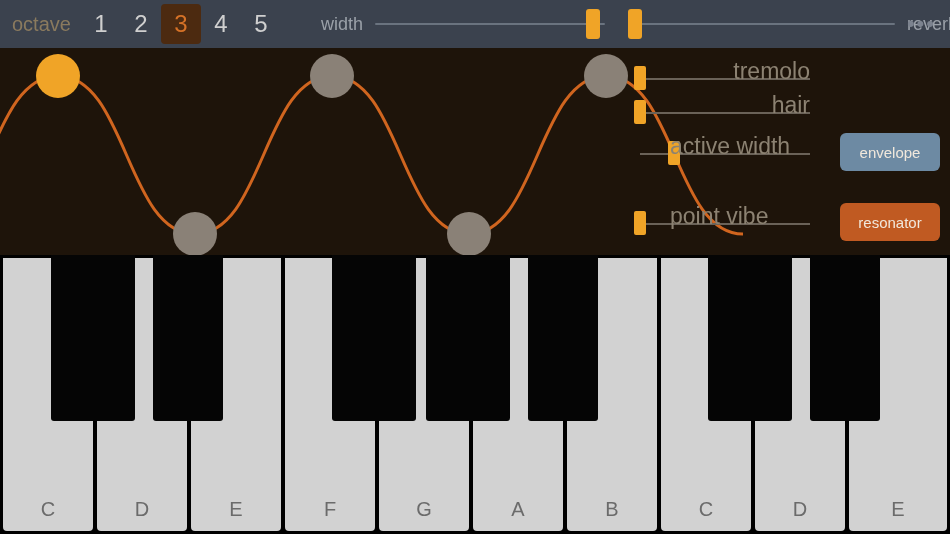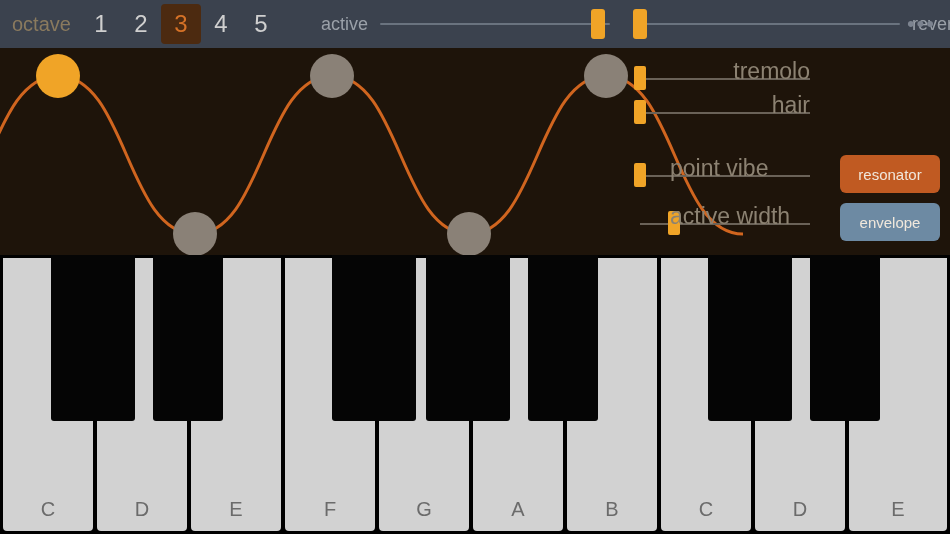--- a/index.html
+++ b/index.html
@@ -192,21 +192,21 @@
   <span class="octave-label">octave</span>
   <div id="octave-container" style="display:flex;">
       <div class="octave-btn">1</div>
       <div class="octave-btn">2</div>
       <div class="octave-btn active">3</div>
       <div class="octave-btn">4</div>
       <div class="octave-btn">5</div>
     </div>
 
   <div class="top-slider" style="margin-left:40px;">
-    <span class="top-slider-label">active</span>
+    <span class="top-slider-label">width</span>
     <div class="top-slider-track" id="vol-track" style="width: 230px;">
       <div class="slider-thumb" id="vol-thumb" style="left: 218.5px;"></div>
     </div>
   </div>
 
   <div class="top-slider">
     <div class="top-slider-track" id="rev-track" style="position: relative; width: 260px;">
       <div class="slider-thumb" id="rev-thumb" style="left: 0px;"></div>
     </div>
     <span class="top-slider-label" style="margin-left:12px;">reverb</span>
@@ -232,36 +232,36 @@
       <div class="mini-track"></div>
       <div class="mini-thumb" id="trem-thumb" style="left: 0px;"></div>
       <span class="mini-label" style="right:130px;">tremolo</span>
     </div>
     <div class="mini-slider">
       <div class="mini-track"></div>
       <div class="mini-thumb" id="hair-thumb" style="left: 0px;"></div>
       <span class="mini-label" style="right:130px;">hair</span>
     </div>
 
+    <div class="side-row">
+      <div class="mini-slider" style="width:170px;">
+        <div class="mini-track"></div>
+        <div class="mini-thumb" id="aw-thumb" style="left: 34px;"></div>
+        <span class="mini-label" style="left:30px;">active width</span>
+      </div>
+      <div class="side-btn btn-blue">envelope</div>
+    </div>
+
     <div class="side-row" style="margin-top:22px;">
       <div class="mini-slider" style="width:170px;">
         <div class="mini-track"></div>
         <div class="mini-thumb" id="pv-thumb" style="left: 0px;"></div>
         <span class="mini-label" style="left:30px;">point vibe</span>
       </div>
       <div class="side-btn btn-orange">resonator</div>
-    </div>
-
-    <div class="side-row">
-      <div class="mini-slider" style="width:170px;">
-        <div class="mini-track"></div>
-        <div class="mini-thumb" id="aw-thumb" style="left: 34px;"></div>
-        <span class="mini-label" style="left:30px;">active width</span>
-      </div>
-      <div class="side-btn btn-blue">envelope</div>
     </div>
   </div>
 </div>
 
 <div class="keyboard">
   <div class="keyboard-bg"></div>
   <div id="white-keys">
       <div class="white-key" style="left: 3px; width: 90px; top: 3px; height: 273px;">
         <span class="key-label">C</span>
       </div>

